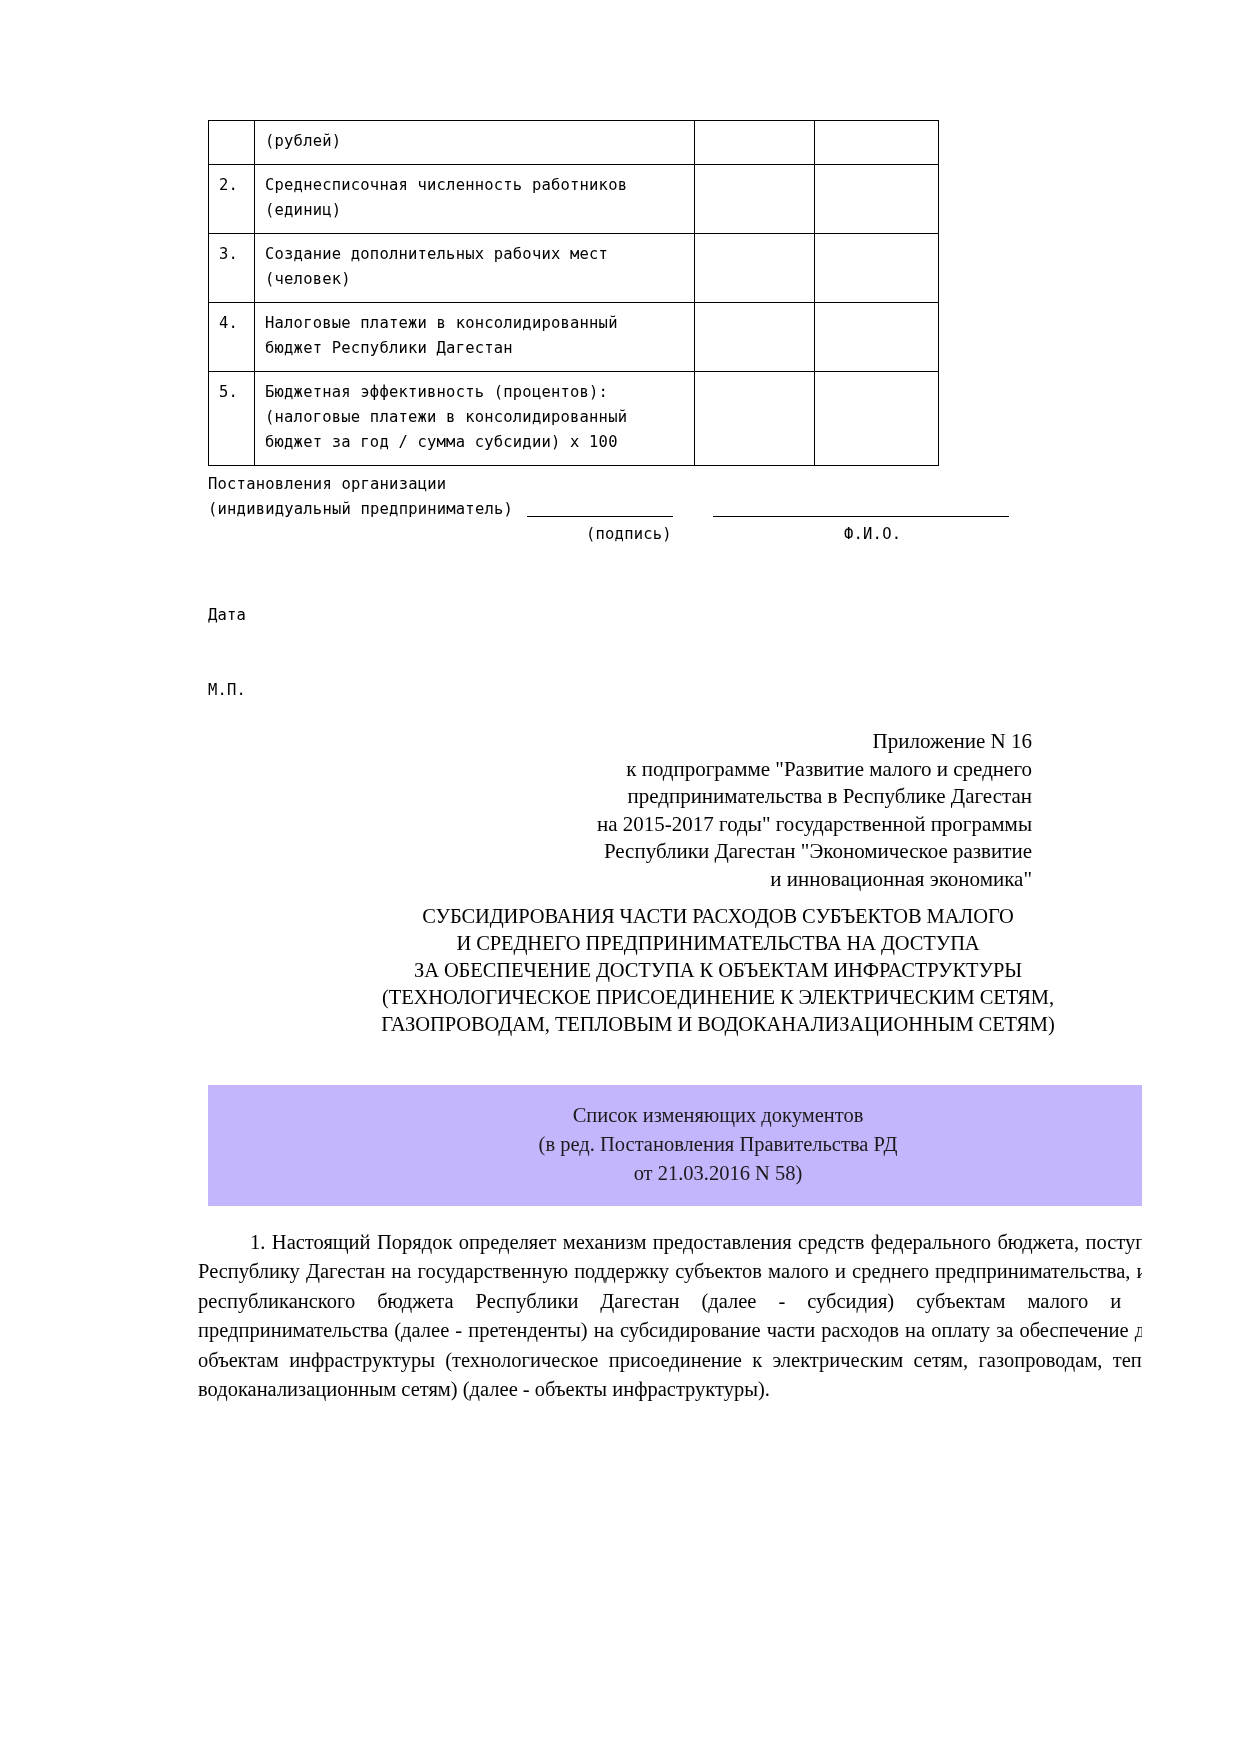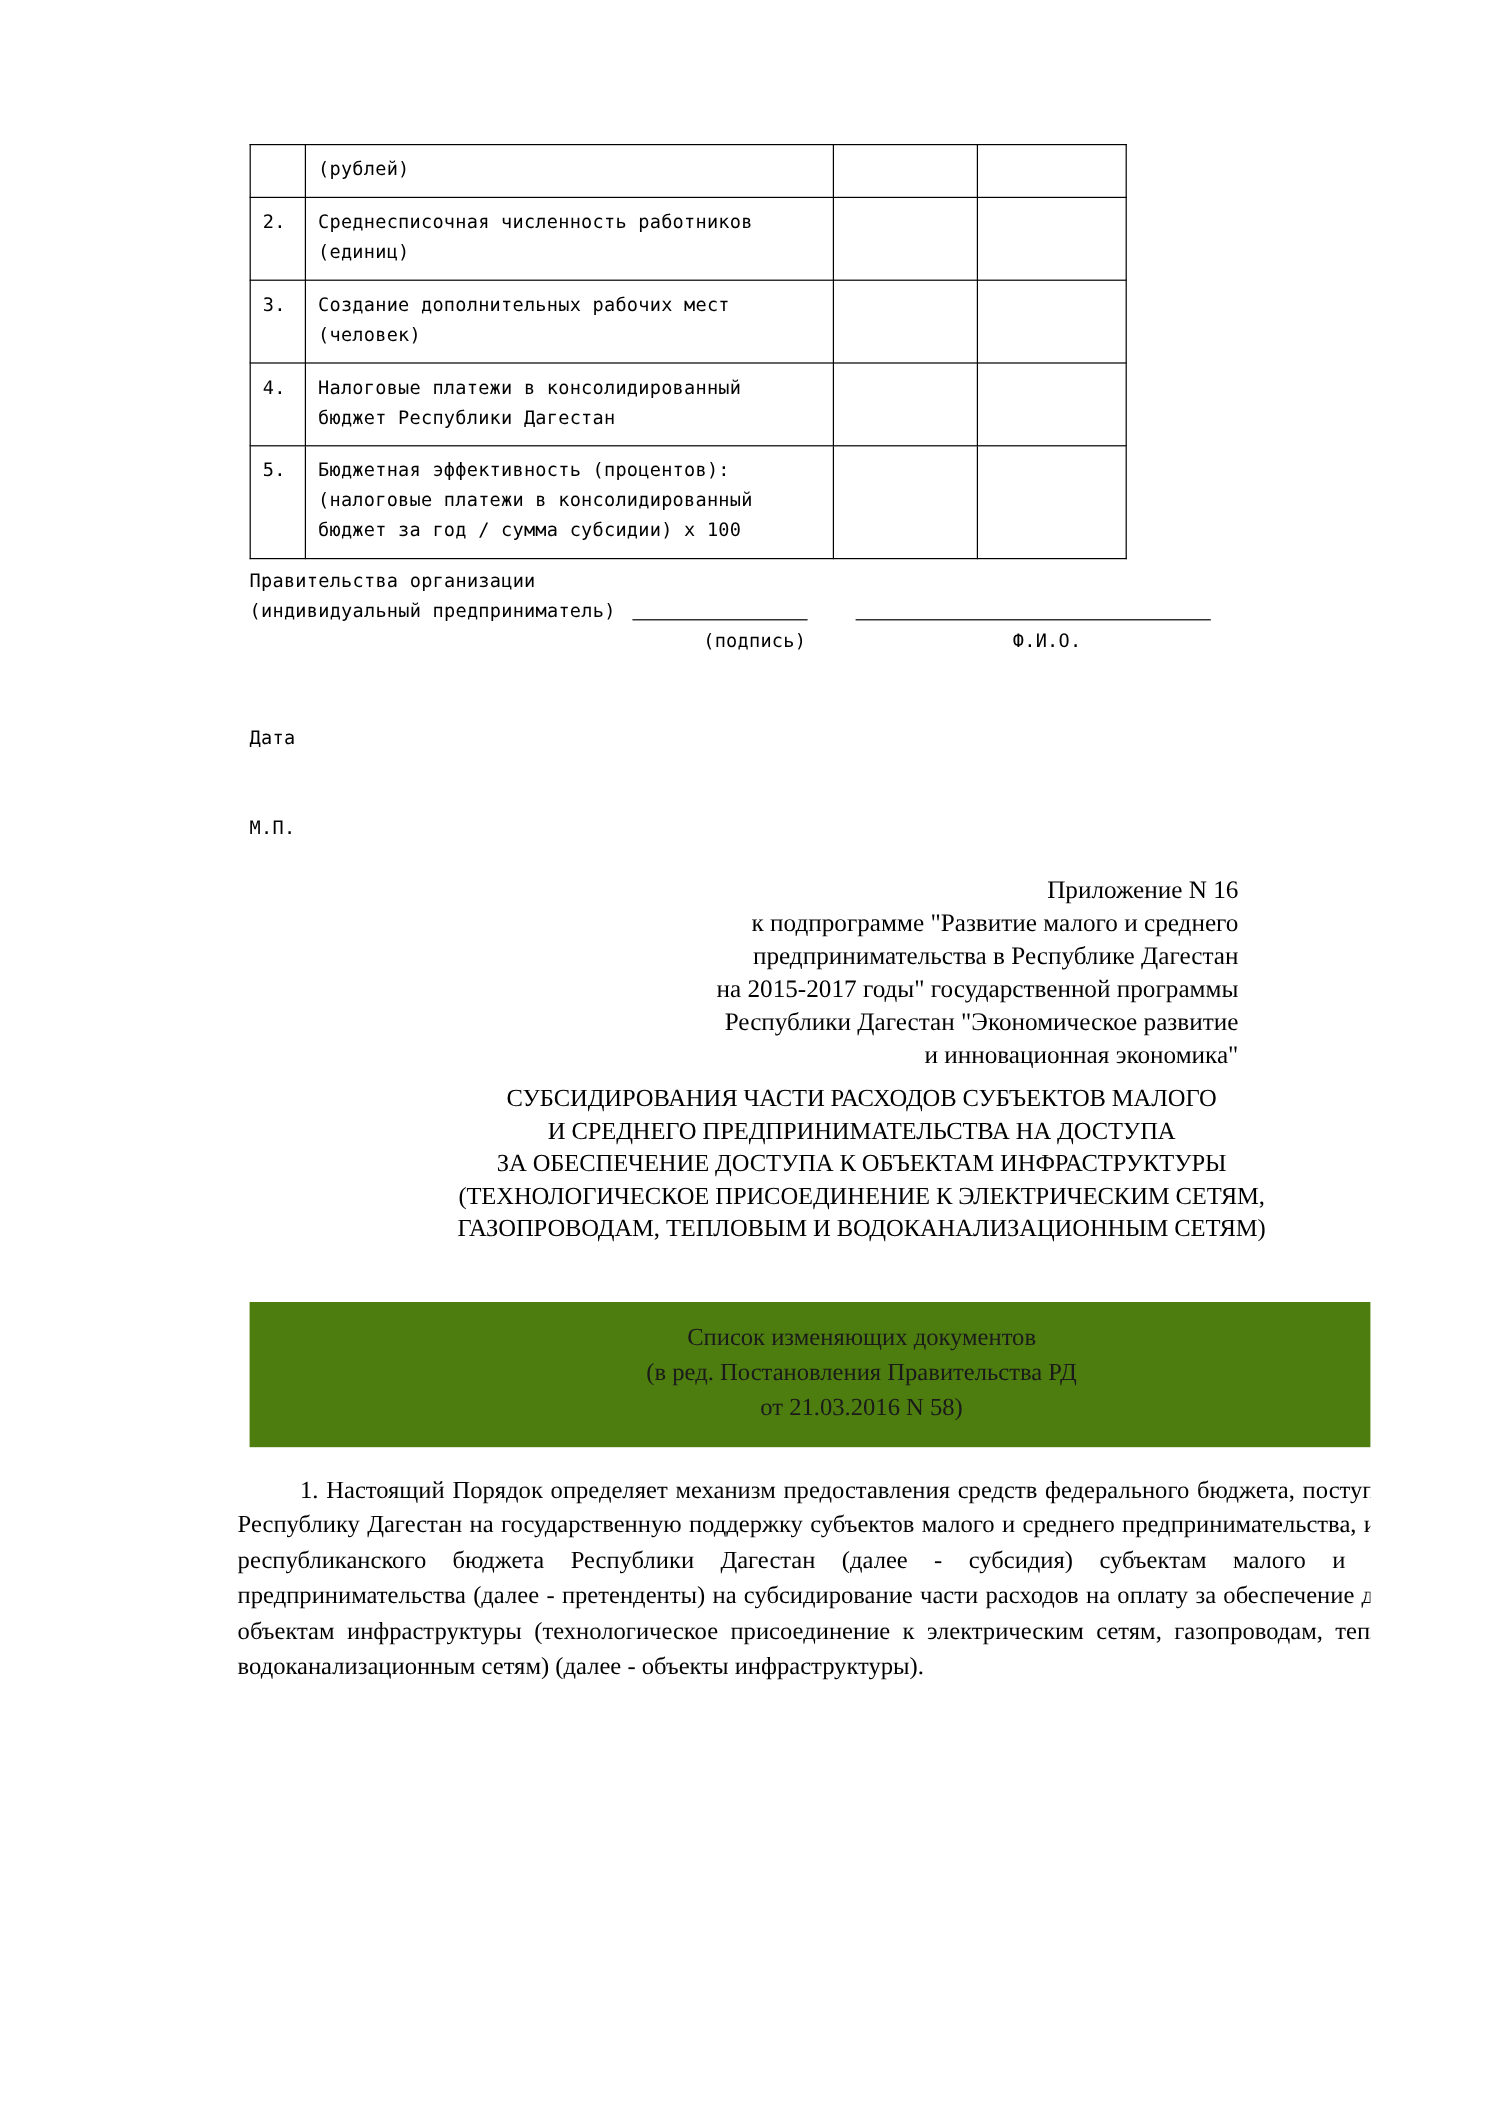--- a/index.html
+++ b/index.html
@@ -185,21 +185,21 @@
         <td style="white-space:pre-line">Бюджетная эффективность (процентов):
 (налоговые платежи в консолидированный
 бюджет за год / сумма субсидии) х 100</td>
         <td></td>
         <td></td>
       </tr>
     </tbody>
   </table>
 
   <div class="sig-block mono">
-    <div class="sig-line1">Правительства организации</div>
+    <div class="sig-line1">Постановления организации</div>
     <div class="sig-row">
       <span class="sig-label">(индивидуальный предприниматель)</span>
       <span class="rule rule-sign"></span>
       <span class="rule rule-fio"></span>
     </div>
     <div class="sig-captions">
       <span class="cap cap-sign">(подпись)</span>
       <span class="cap cap-fio">Ф.И.О.</span>
     </div>
   </div>
@@ -219,21 +219,21 @@
   </div>
 
   <div class="doc-title serif">
     <div>СУБСИДИРОВАНИЯ ЧАСТИ РАСХОДОВ СУБЪЕКТОВ МАЛОГО</div>
     <div>И СРЕДНЕГО ПРЕДПРИНИМАТЕЛЬСТВА НА ДОСТУПА</div>
     <div>ЗА ОБЕСПЕЧЕНИЕ ДОСТУПА К ОБЪЕКТАМ ИНФРАСТРУКТУРЫ</div>
     <div>(ТЕХНОЛОГИЧЕСКОЕ ПРИСОЕДИНЕНИЕ К ЭЛЕКТРИЧЕСКИМ СЕТЯМ,</div>
     <div>ГАЗОПРОВОДАМ, ТЕПЛОВЫМ И ВОДОКАНАЛИЗАЦИОННЫМ СЕТЯМ)</div>
   </div>
 
-  <div class="changelist serif" style="background: #4d7c0f;">
+  <div class="changelist serif" style="background: #c4b5fd;">
     <div>Список изменяющих документов</div>
     <div>(в ред. Постановления Правительства РД</div>
     <div>от 21.03.2016 N 58)</div>
   </div>
 
   <p class="body-par serif">1. Настоящий Порядок определяет механизм предоставления средств федерального бюджета, поступивших в Республику Дагестан на государственную поддержку субъектов малого и среднего предпринимательства, и средств республиканского бюджета Республики Дагестан (далее - субсидия) субъектам малого и среднего предпринимательства (далее - претенденты) на субсидирование части расходов на оплату за обеспечение доступа к объектам инфраструктуры (технологическое присоединение к электрическим сетям, газопроводам, тепловым и водоканализационным сетям) (далее - объекты инфраструктуры).</p>
 
 </div>
 
 </body></html>

